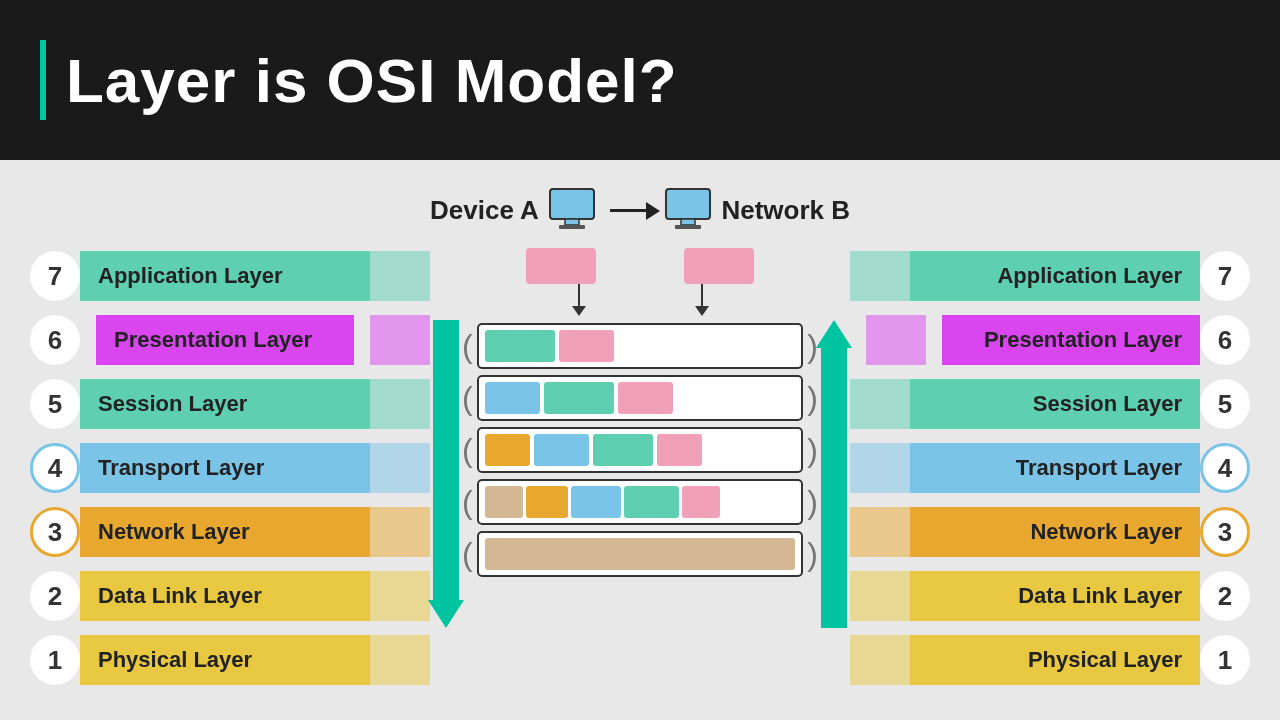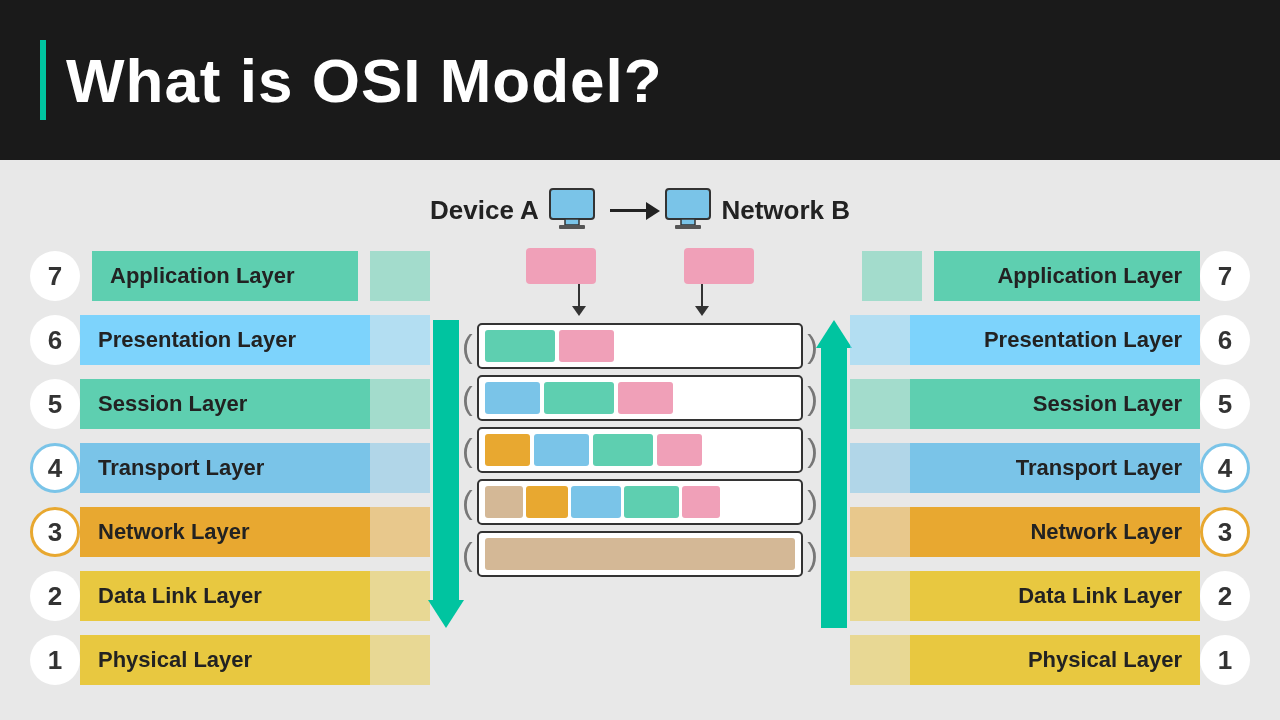--- a/index.html
+++ b/index.html
@@ -105,22 +105,22 @@
       flex: 1;
     }
 
     .layer-tail {
       height: 50px;
       width: 60px;
       opacity: 0.5;
     }
 
     
-    .layer-7 .layer-label, .layer-7 .layer-tail { background: #5ecfb0; margin-left: 12px; }
-    .layer-6 .layer-label, .layer-6 .layer-tail { background: #7dd3fc; }
+    .layer-7 .layer-label, .layer-7 .layer-tail { background: #5ecfb0; }
+    .layer-6 .layer-label, .layer-6 .layer-tail { background: #d946ef; margin-left: 16px; }
     .layer-5 .layer-label, .layer-5 .layer-tail { background: #5ecfb0; }
     .layer-4 .layer-label, .layer-4 .layer-tail { background: #7ac4e8; }
     .layer-3 .layer-label, .layer-3 .layer-tail { background: #e8a830; }
     .layer-2 .layer-label, .layer-2 .layer-tail { background: #e8c840; }
     .layer-1 .layer-label, .layer-1 .layer-tail { background: #e8c840; }
 
     .layer-4 .layer-number { border: 3px solid #7ac4e8; }
     .layer-3 .layer-number { border: 3px solid #e8a830; }
 
     
@@ -181,21 +181,21 @@
     
     .seg-green { background: #5ecfb0; }
     .seg-pink { background: #f0a0b8; }
 
   </style>
 </head>
 <body>
 
 <div class="header">
   <div class="header-bar"></div>
-  <h1 class="header-title">What is OSI Model?</h1>
+  <h1 class="header-title">Layer is OSI Model?</h1>
 </div>
 
 <div class="main">
 
   <div class="layers-left">
     <div class="layer-row layer-row-left layer-7">
       <div class="layer-number">7</div>
       <div class="layer-label">Application Layer</div>
       <div class="layer-tail"></div>
     </div>

